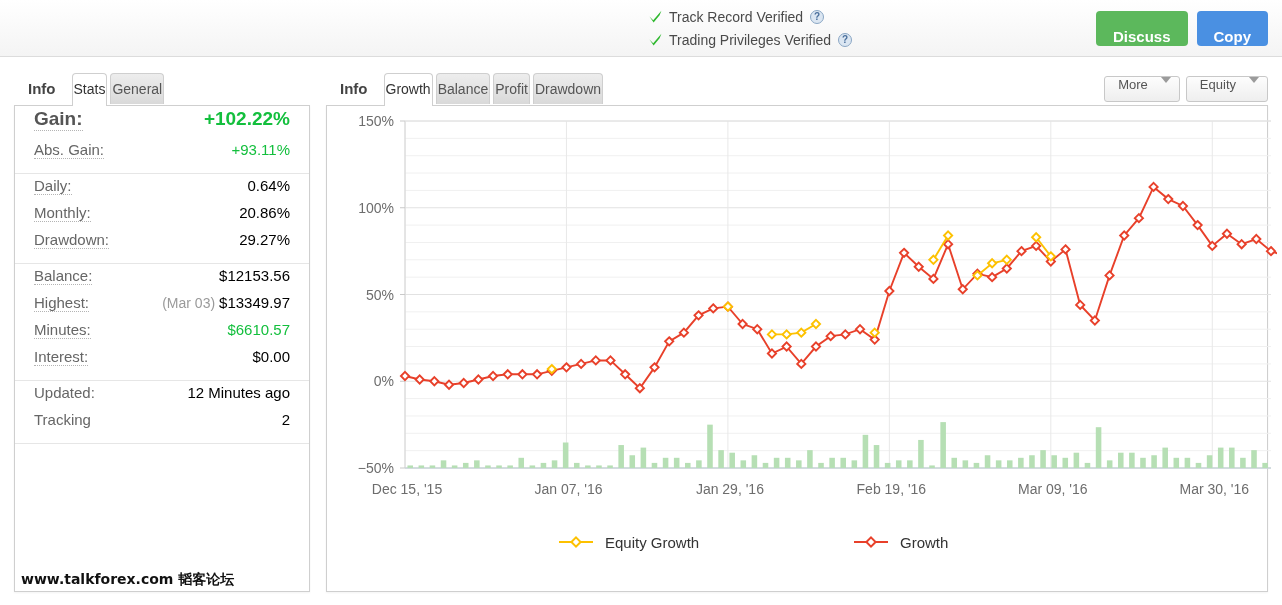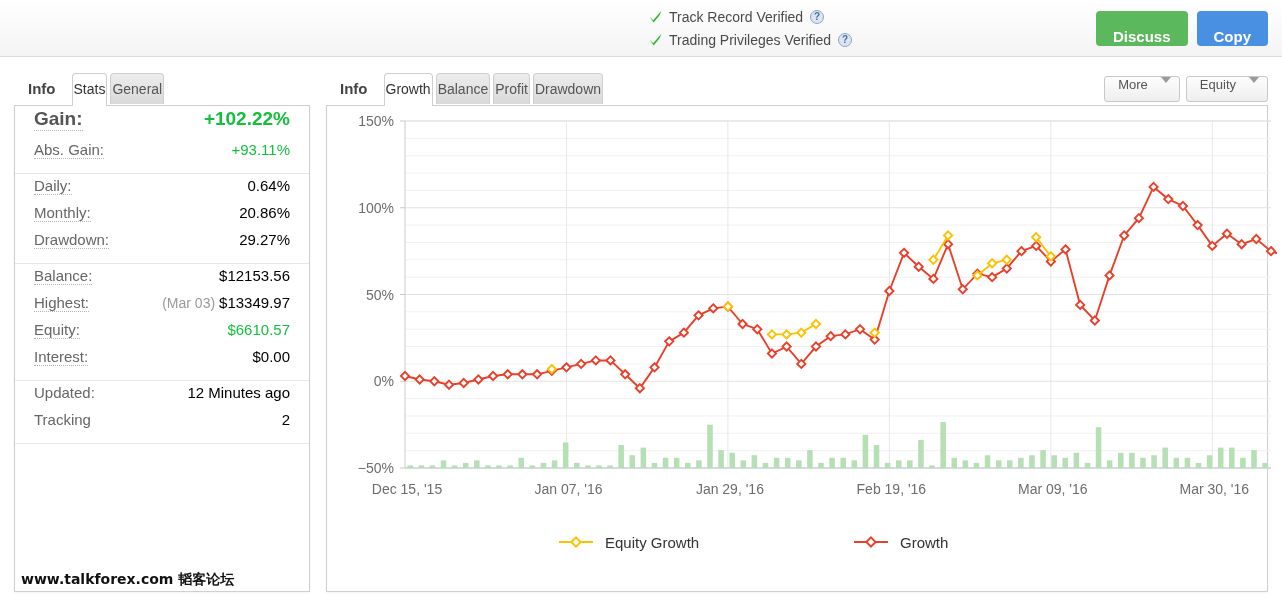--- a/index.html
+++ b/index.html
@@ -219,21 +219,21 @@
       <div class="stat-group">
         <div class="stat-row">
           <span class="stat-key dotted">Balance:</span>
           <span class="stat-val">$12153.56</span>
         </div>
         <div class="stat-row">
           <span class="stat-key dotted">Highest:</span>
           <span><span class="stat-paren">(Mar 03)</span><span class="stat-val">$13349.97</span></span>
         </div>
         <div class="stat-row">
-          <span class="stat-key dotted">Equity:</span>
+          <span class="stat-key dotted">Minutes:</span>
           <span class="stat-val green">$6610.57</span>
         </div>
         <div class="stat-row">
           <span class="stat-key dotted">Interest:</span>
           <span class="stat-val">$0.00</span>
         </div>
       </div>
 
 
       <div class="stat-group">

